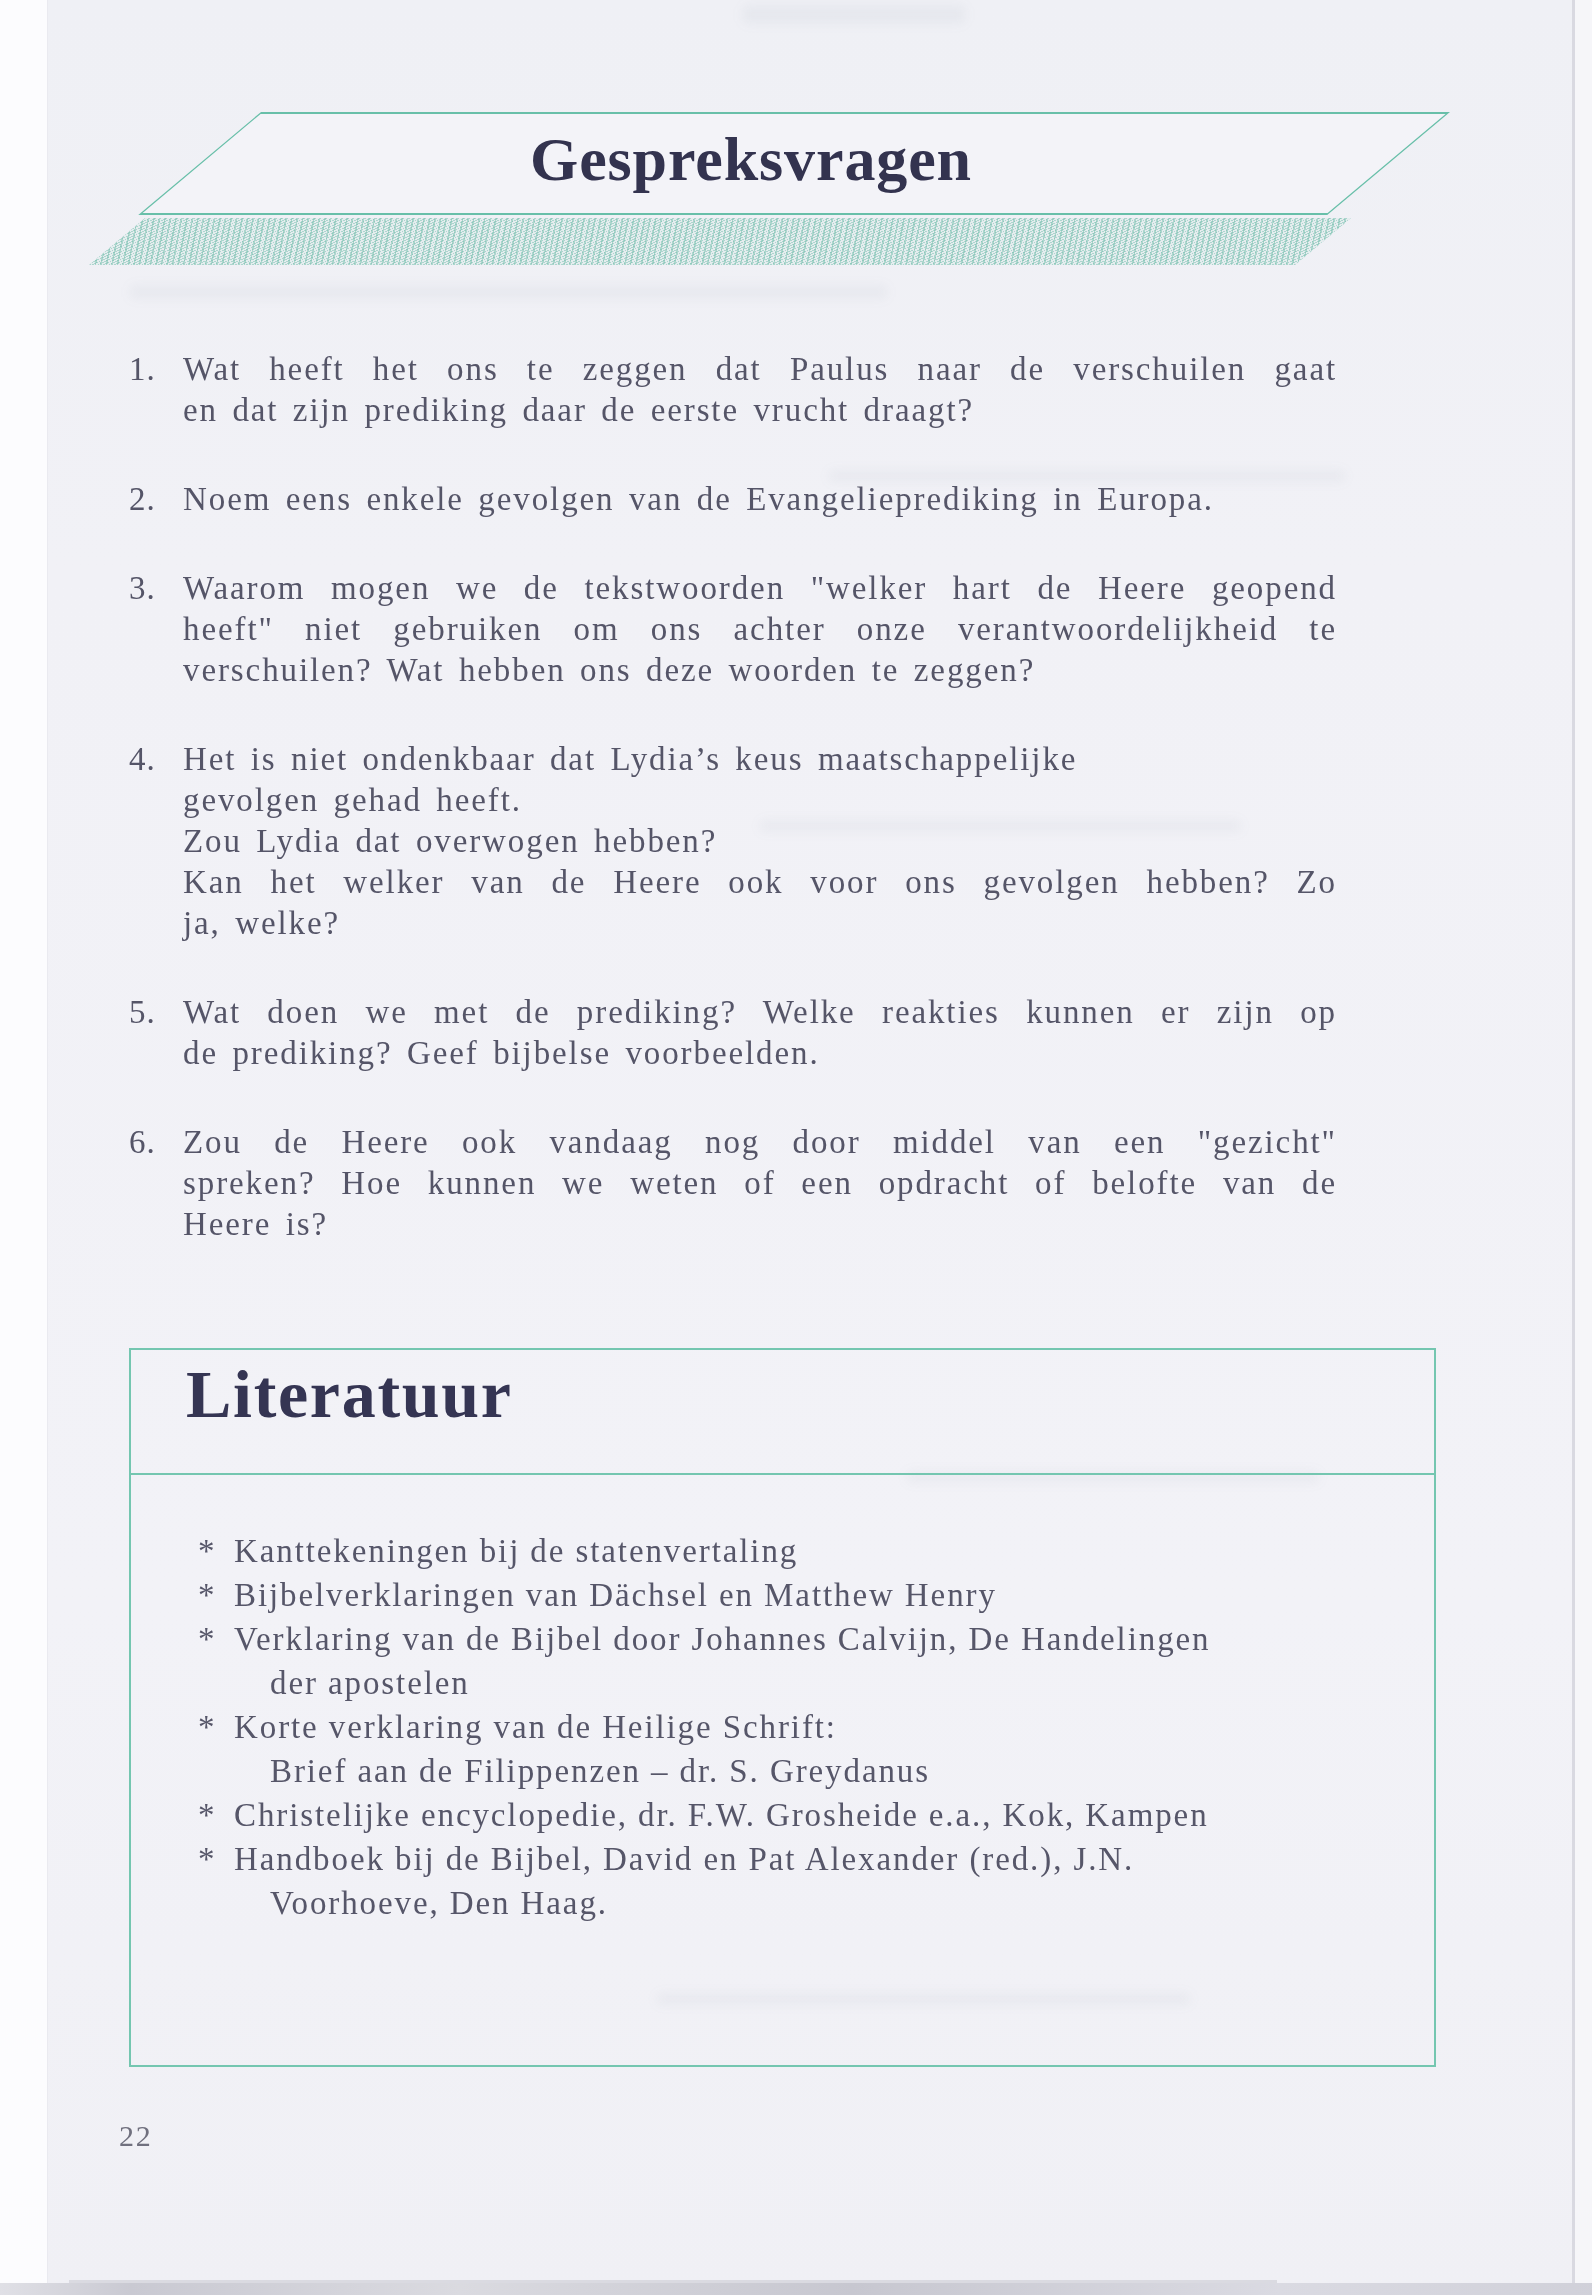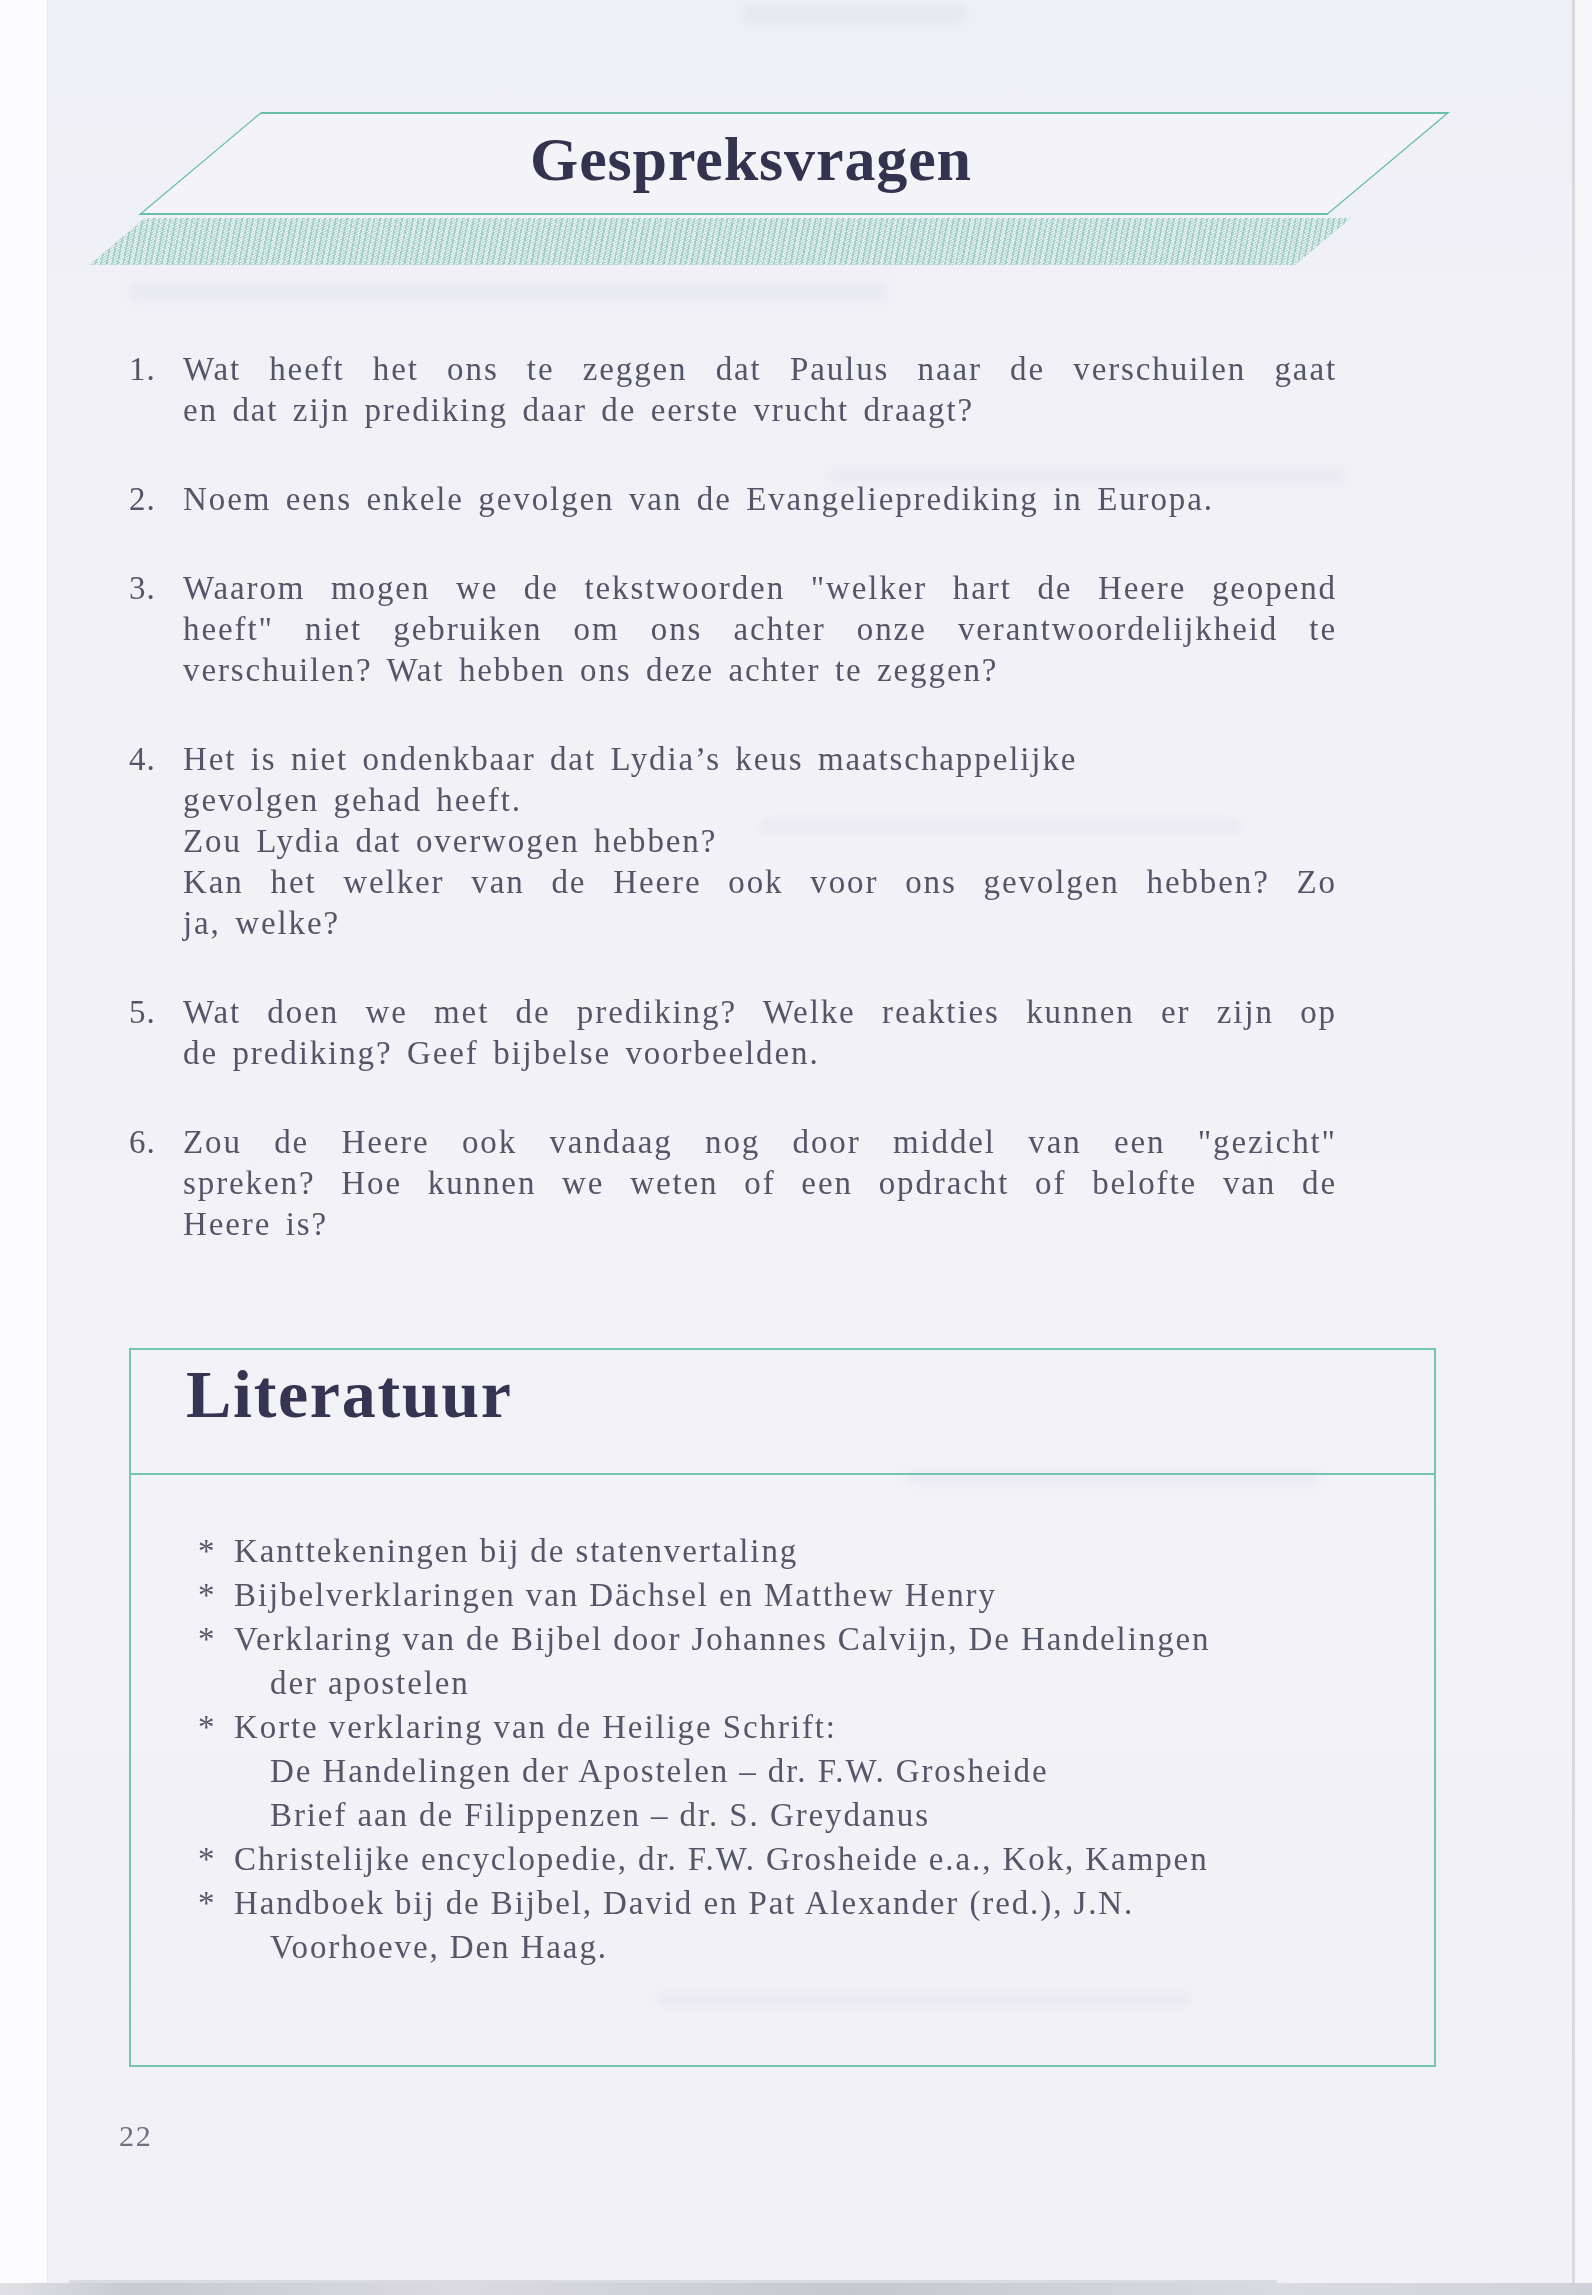--- a/index.html
+++ b/index.html
@@ -101,21 +101,21 @@
     <div class="qlines">
           <div class="qline">Noem eens enkele gevolgen van de Evangelieprediking in Europa.</div>
         </div>
   </div>
 
   <div class="q">
     <span class="qnum">3.</span>
     <div class="qlines">
           <div class="qline just">Waarom mogen we de tekstwoorden "welker hart de Heere geopend</div>
           <div class="qline just">heeft" niet gebruiken om ons achter onze verantwoordelijkheid te</div>
-          <div class="qline">verschuilen? Wat hebben ons deze achter te zeggen?</div>
+          <div class="qline">verschuilen? Wat hebben ons deze woorden te zeggen?</div>
         </div>
   </div>
 
   <div class="q">
     <span class="qnum">4.</span>
     <div class="qlines">
           <div class="qline">Het is niet ondenkbaar dat Lydia’s keus maatschappelijke</div>
           <div class="qline">gevolgen gehad heeft.</div>
           <div class="qline">Zou Lydia dat overwogen hebben?</div>
           <div class="qline just">Kan het welker van de Heere ook voor ons gevolgen hebben? Zo</div>
@@ -159,23 +159,20 @@
   </div>
 
   <div class="lit-line cont">
     <span class="lit-star"></span><span class="lit-text">der apostelen</span>
   </div>
 
   <div class="lit-line">
     <span class="lit-star">*</span><span class="lit-text">Korte verklaring van de Heilige Schrift:</span>
   </div>
 
-  <div class="lit-line cont">
-    <span class="lit-star"></span><span class="lit-text">De Handelingen der Apostelen – dr. F.W. Grosheide</span>
-  </div>
 
   <div class="lit-line cont">
     <span class="lit-star"></span><span class="lit-text">Brief aan de Filippenzen – dr. S. Greydanus</span>
   </div>
 
   <div class="lit-line">
     <span class="lit-star">*</span><span class="lit-text">Christelijke encyclopedie, dr. F.W. Grosheide e.a., Kok, Kampen</span>
   </div>
 
   <div class="lit-line">

